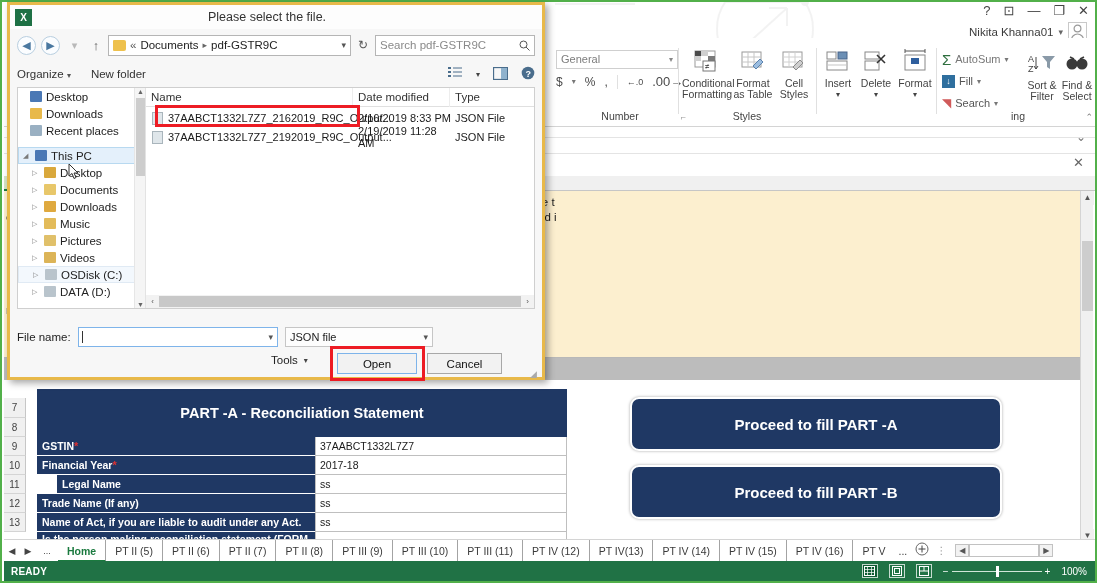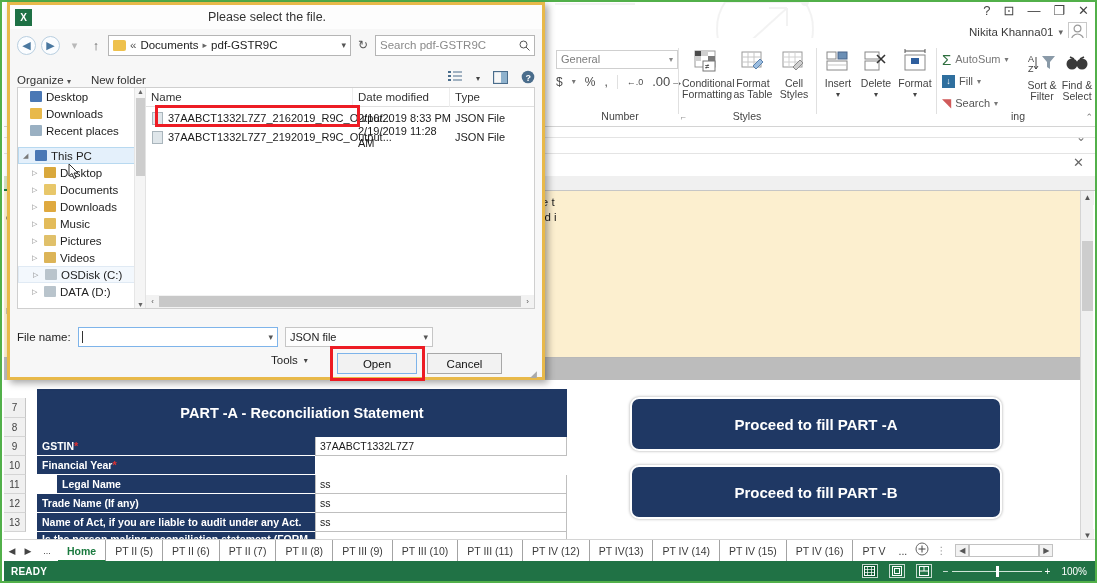--- a/index.html
+++ b/index.html
@@ -147,21 +147,21 @@
      color:#4a78a0; font-size:11px; display:flex; align-items:center; justify-content:center;
      background:#fbfdff; }
   .navcirc.dim { color:#b9b9b9; border-color:#dcdcdc; }
   .crumbbar { flex:1; height:21px; border:1px solid #b5b5b5; background:#fff;
      display:flex; align-items:center; padding:0 4px; gap:4px; font-size:11.5px; color:#222; }
   .folder-ic { width:13px; height:11px; background:#eec14d; border-radius:1px 2px 2px 1px; }
   .srchbox { width:160px; height:21px; border:1px solid #b5b5b5; background:#fff;
      display:flex; align-items:center; padding:0 4px; font-size:11.5px; color:#8a8a8a; }
 
   .dlg-org { position:absolute; left:7px; top:57px; width:518px; height:24px;
-     display:flex; align-items:flex-end; font-size:11.5px; color:#333; }
+     display:flex; align-items:center; font-size:11.5px; color:#333; }
   .dlg-body { position:absolute; left:7px; top:82px; width:518px; height:222px;
      background:#fff; border:1px solid #cfcfcf; display:flex; }
   .nav-pane { width:128px; height:100%; border-right:1px solid #e3e3e3; position:relative;
      background:#fff; overflow:hidden; }
   .nav-item { height:17px; display:flex; align-items:center; font-size:11.5px; color:#222;
      padding-left:4px; gap:4px; }
   .nav-item.sel { background:#e4f0fb; border:1px solid #b8d9f0; }
   .nav-item.hov { background:#f3f8fd; border:1px solid #e0eaf4; }
   .tri { font-size:7px; color:#7a7a7a; width:8px; }
   .nav-ic { width:12px; height:11px; border-radius:1px; }
@@ -432,20 +432,21 @@
       <div class="lblcell" style="left:33px;top:246px;width:278px;height:19px;">
         <span>GSTIN</span>
           <span class="req">*</span>
       </div>
       <div class="valcell" style="left:311px;top:246px;width:252px;height:19px;">37AABCT1332L7Z7</div>
 
       <div class="lblcell" style="left:33px;top:265px;width:278px;height:19px;">
         <span>Financial Year</span>
           <span class="req">*</span>
       </div>
+      <div class="valcell" style="left:311px;top:265px;width:252px;height:19px;">2017-18</div>
 
       <div class="lblcell" style="left:33px;top:284px;width:278px;height:19px;margin-left:20px;">Legal Name</div>
       <div class="valcell" style="left:311px;top:284px;width:252px;height:19px;">ss</div>
 
       <div class="lblcell" style="left:33px;top:303px;width:278px;height:19px;">Trade Name (If any)</div>
       <div class="valcell" style="left:311px;top:303px;width:252px;height:19px;">ss</div>
 
       <div class="lblcell" style="left:33px;top:322px;width:278px;height:19px;">Name of Act, if you are liable to audit under any Act.</div>
       <div class="valcell" style="left:311px;top:322px;width:252px;height:19px;">ss</div>
 

